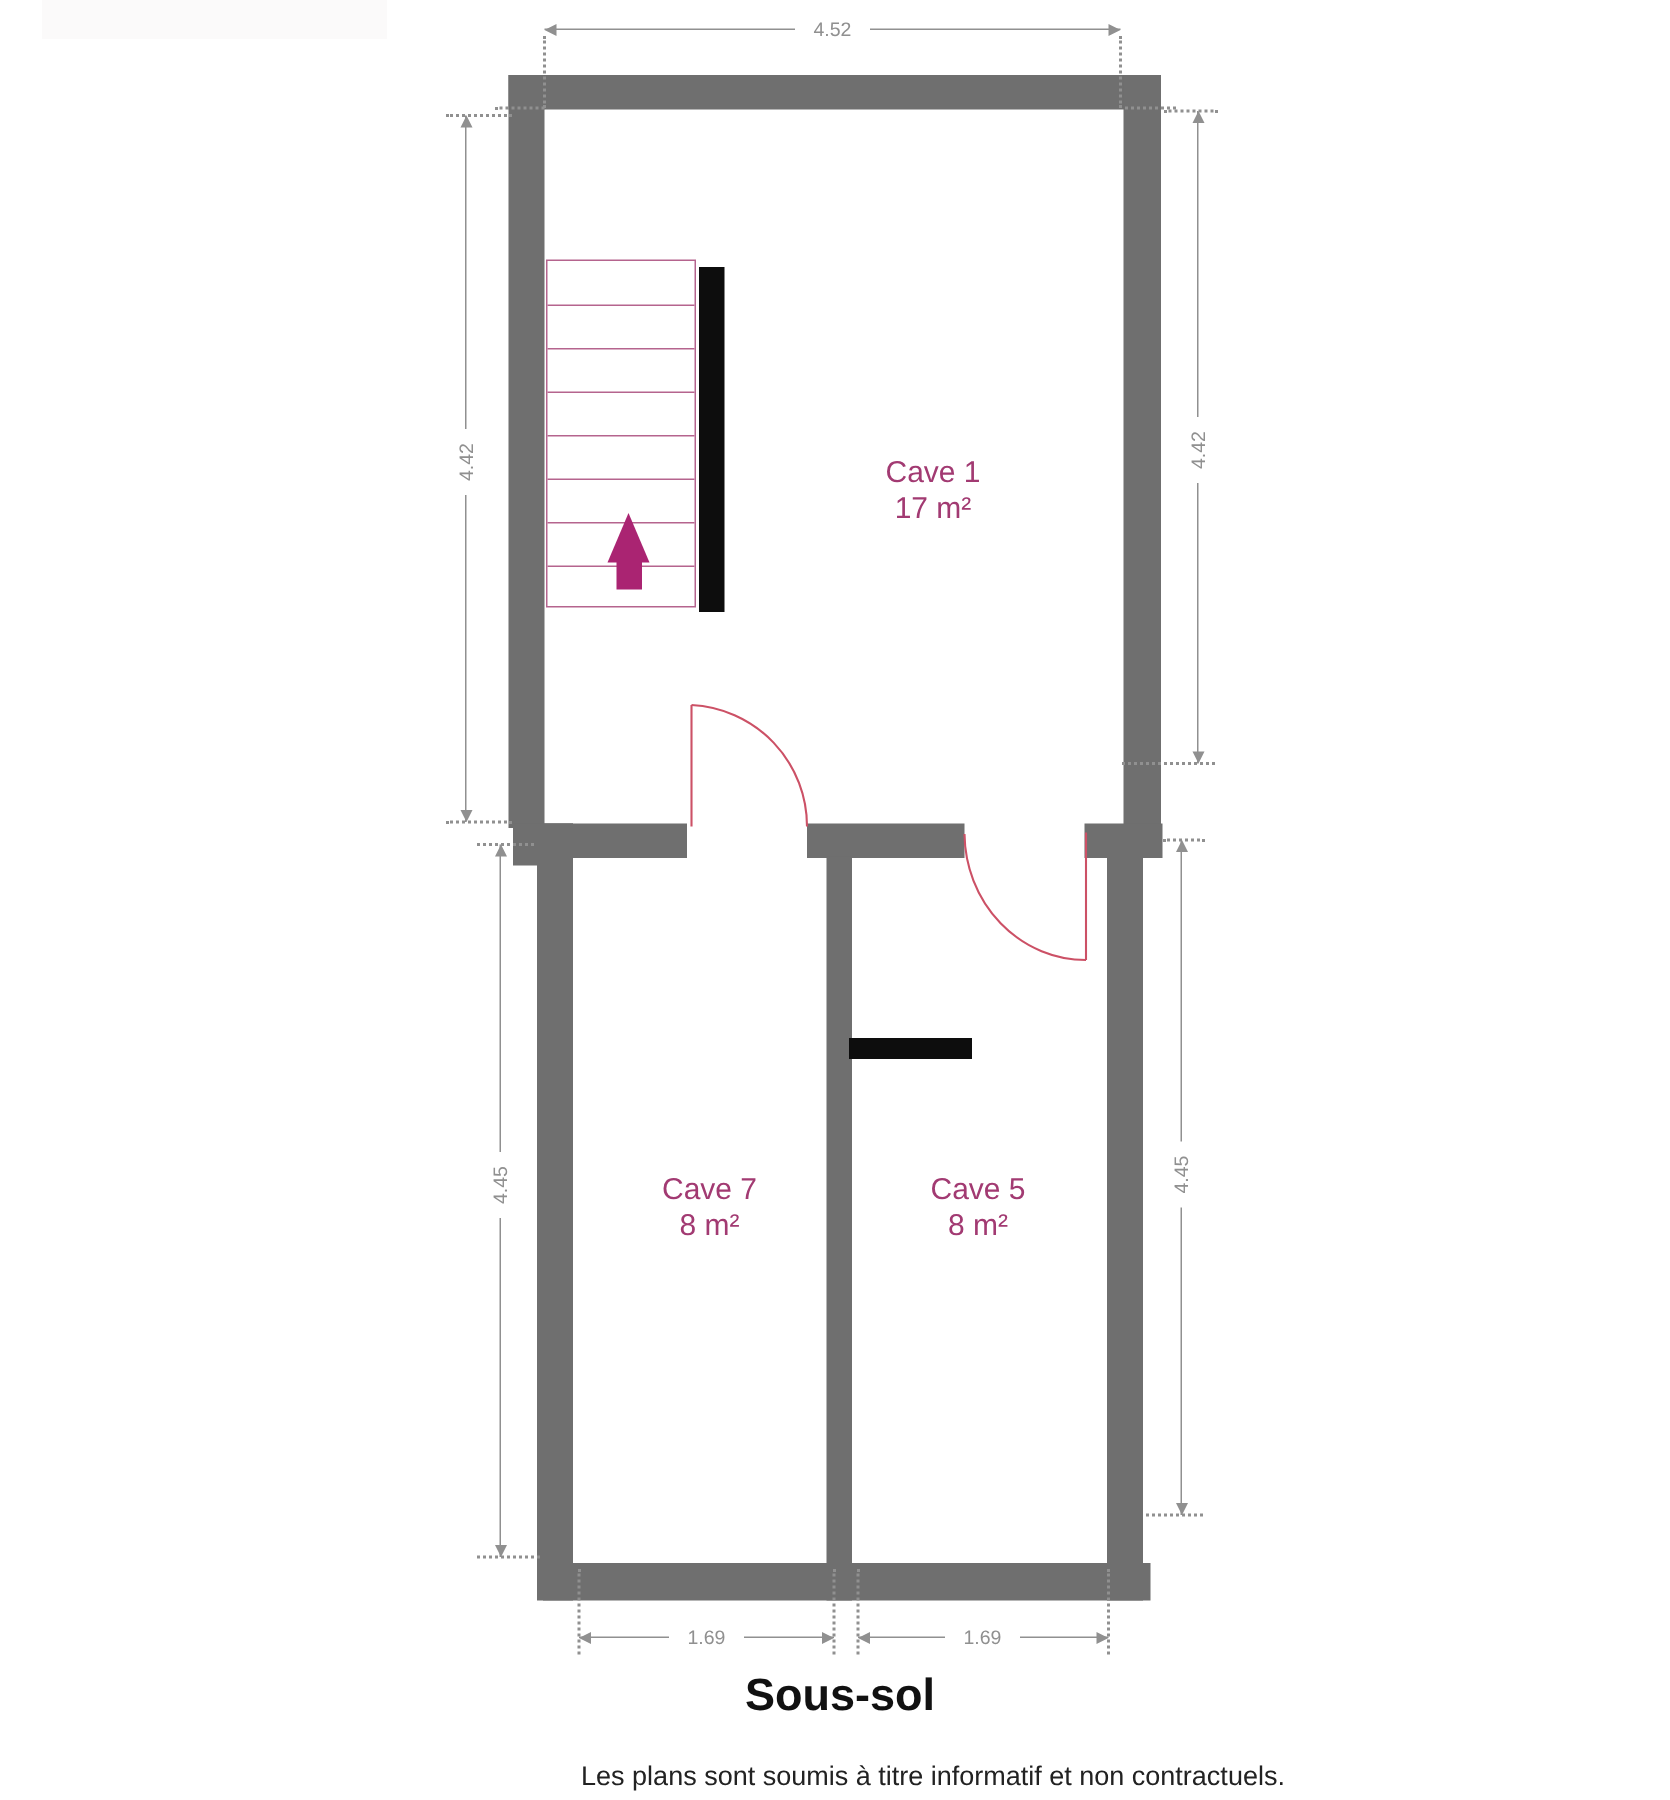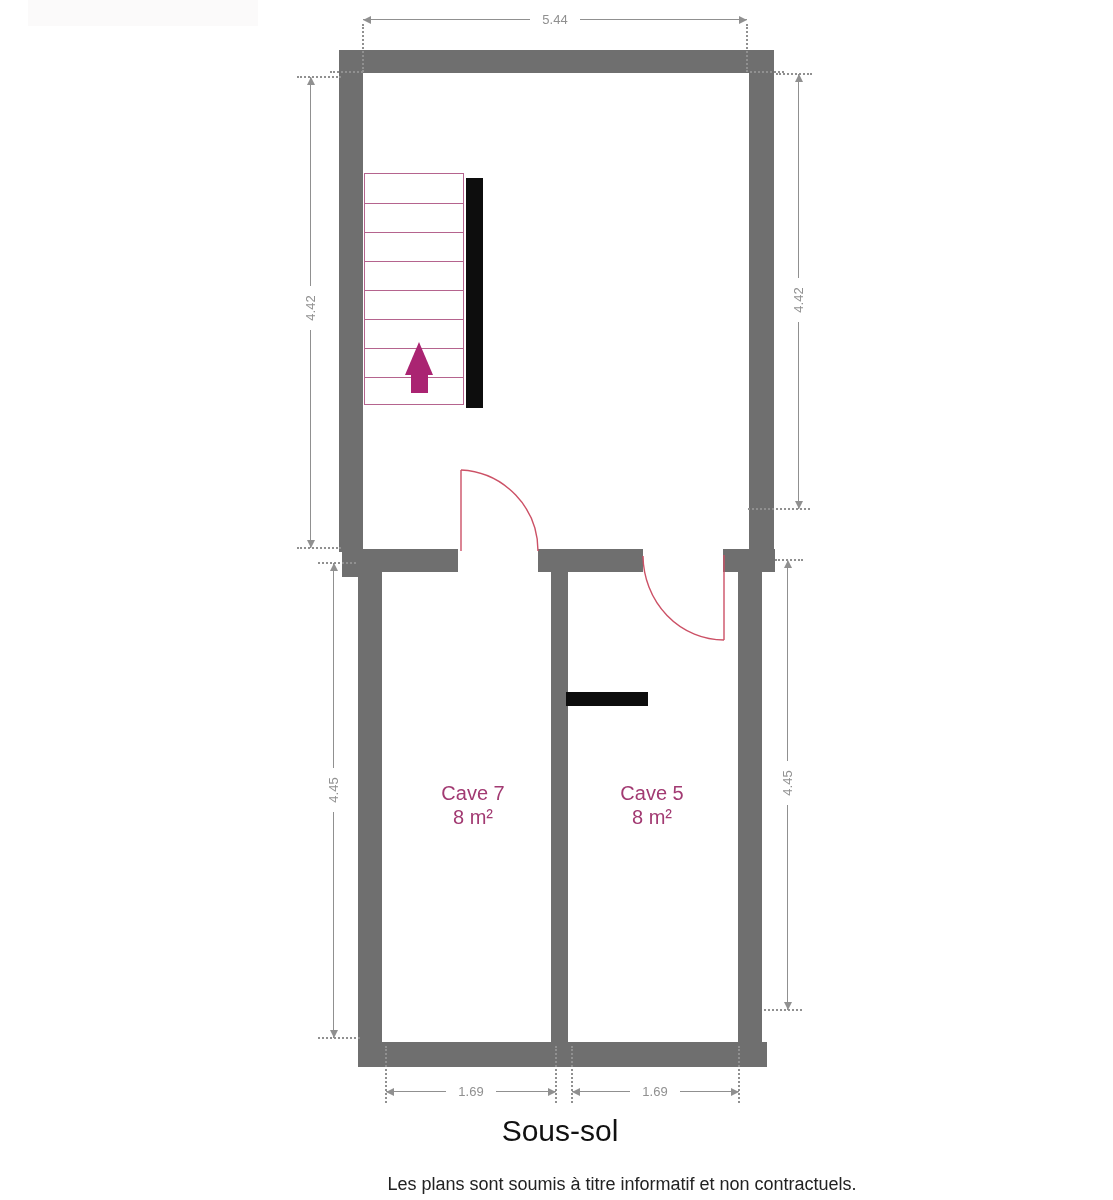--- a/index.html
+++ b/index.html
@@ -35,21 +35,21 @@
   }
   .tread{position:absolute;left:0;width:100%;height:0;border-top:1px solid var(--stair-line);}
   .arrow-head{
     position:absolute;left:405px;top:342px;width:0;height:0;
     border-left:14px solid transparent;border-right:14px solid transparent;
     border-bottom:33px solid var(--arrow);
   }
   .arrow-shaft{position:absolute;left:411px;top:373px;width:17px;height:20px;background:var(--arrow);}
   .title{
     position:absolute;left:410px;top:1114px;width:300px;text-align:center;
-    font-size:30px;font-weight:normal;color:#111;
+    font-size:30px;font-weight:bold;color:#111;
   }
   .disclaimer{
     position:absolute;left:322px;top:1174px;width:600px;text-align:center;
     font-size:18px;color:#222;
   }
   .watermark{position:absolute;background:#fbfafa;}
   svg.overlay{position:absolute;left:0;top:0;pointer-events:none;}
 </style>
 </head>
 <body>
@@ -92,21 +92,21 @@
       <path d="M461,470 L461,551" stroke="#cc5166"></path>
       <path d="M461,470 A81,81 0 0 1 538,551" stroke="#cc5166"></path>
       <path d="M724,555 L724,640" stroke="#cc5166"></path>
       <path d="M643,556 A81,85 0 0 0 724,640" stroke="#cc5166"></path>
     </g>
   </svg>
 
   <div class="dim-h" style="left:363px;top:19px;width:384px;"></div>
   <div class="ah l" style="left:363px;top:16px;"></div>
   <div class="ah r" style="left:739px;top:16px;"></div>
-  <div class="dim-label" style="left:530px;top:12px;width:50px;">5.44</div>
+  <div class="dim-label" style="left:530px;top:12px;width:50px;">4.52</div>
   <div class="dot-v" style="left:362px;top:24px;height:48px;"></div>
   <div class="dot-v" style="left:746px;top:24px;height:48px;"></div>
   <div class="dot-h" style="left:330px;top:71px;width:33px;"></div>
   <div class="dot-h" style="left:750px;top:71px;width:34px;"></div>
 
   <div class="dim-v" style="left:310px;top:77px;height:471px;"></div>
   <div class="ah u" style="left:307px;top:77px;"></div>
   <div class="ah d" style="left:307px;top:540px;"></div>
   <div class="dim-label rot" style="left:289px;top:300px;">4.42</div>
   <div class="dot-h" style="left:297px;top:76px;width:44px;"></div>
@@ -141,20 +141,24 @@
   <div class="dim-h" style="left:572px;top:1091px;width:167px;"></div>
   <div class="ah l" style="left:572px;top:1088px;"></div>
   <div class="ah r" style="left:731px;top:1088px;"></div>
   <div class="dim-label" style="left:630px;top:1084px;width:50px;">1.69</div>
 
   <div class="dot-v" style="left:385px;top:1046px;height:57px;"></div>
   <div class="dot-v" style="left:555px;top:1046px;height:57px;"></div>
   <div class="dot-v" style="left:571px;top:1046px;height:57px;"></div>
   <div class="dot-v" style="left:738px;top:1046px;height:57px;"></div>
 
+  <div class="room-label" style="left:537px;top:303px;">
+    <div>Cave 1</div>
+    <div>17 m²</div>
+  </div>
   <div class="room-label" style="left:388px;top:781px;">
     <div>Cave 7</div>
     <div>8 m²</div>
   </div>
   <div class="room-label" style="left:567px;top:781px;">
     <div>Cave 5</div>
     <div>8 m²</div>
   </div>
 
   <div class="title">Sous-sol</div>

